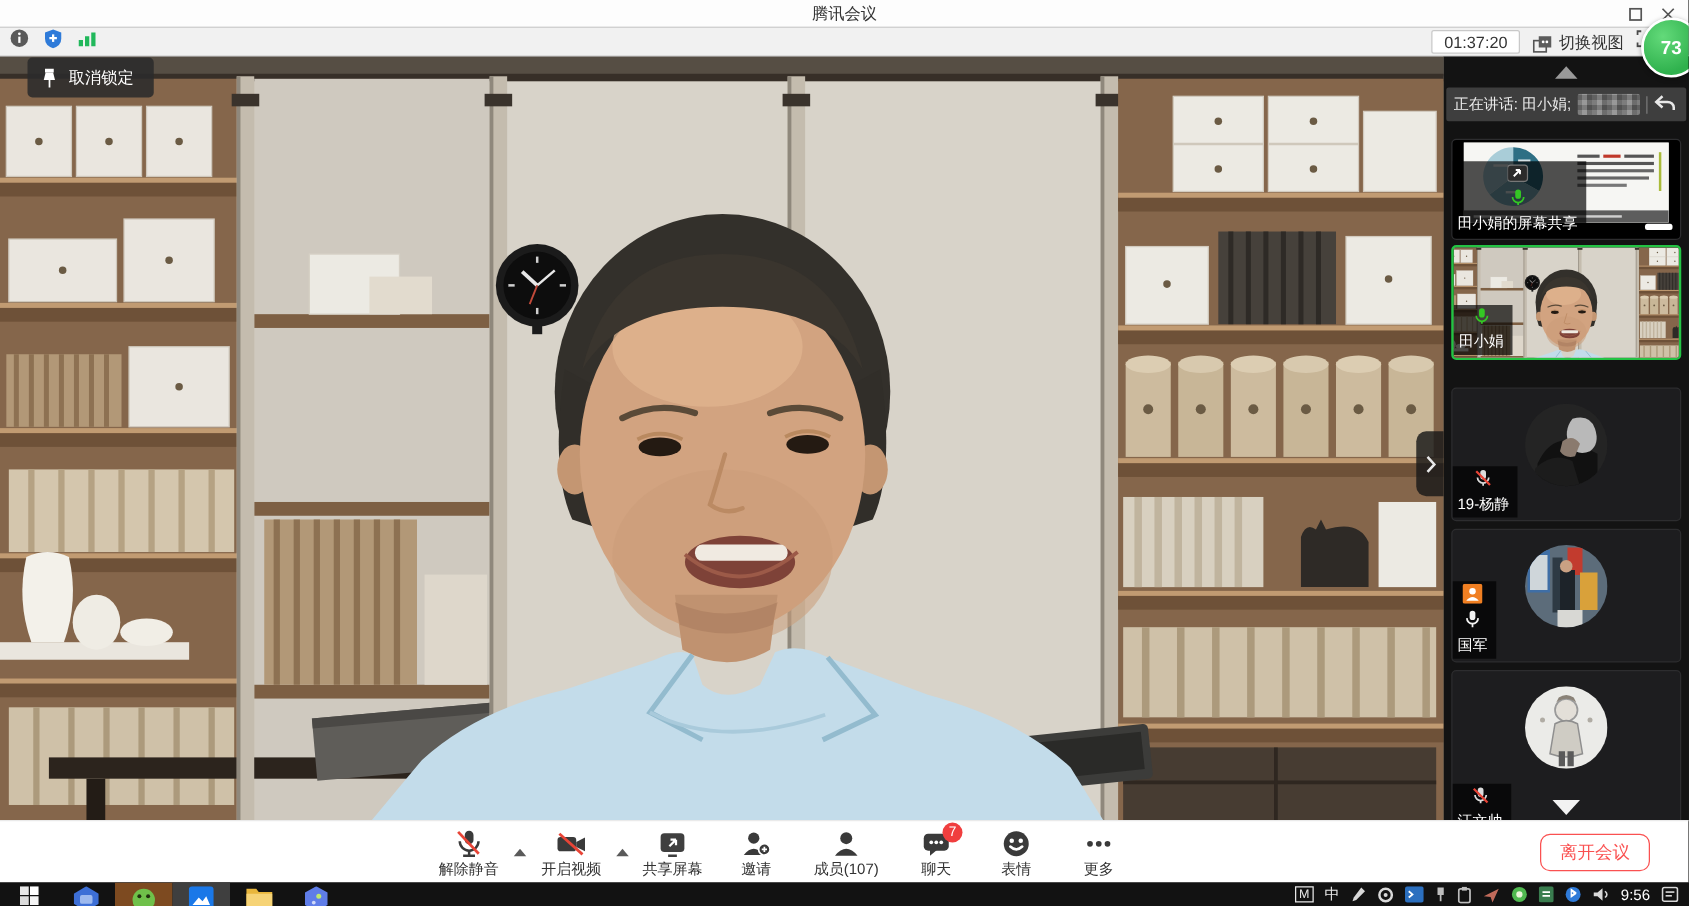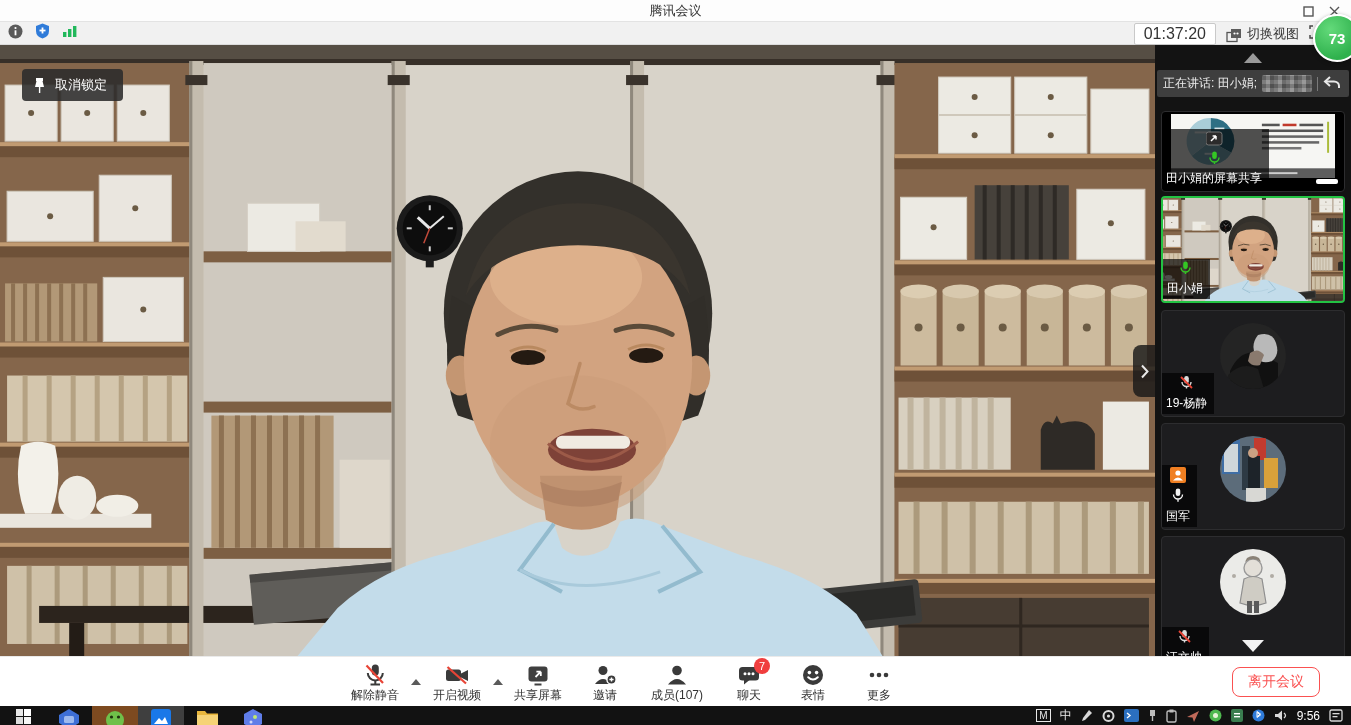--- a/index.html
+++ b/index.html
@@ -10,50 +10,50 @@
   .titlebar { position:absolute; top:0; left:0; width:100%; height:22px; background:#fdfdfd; border-bottom:1px solid #e3e3e3; z-index:30; }
   .titlebar .title { position:absolute; left:0; right:0; top:2px; text-align:center; font-size:13px; color:#333; }
   .win-btn { position:absolute; top:3px; width:22px; height:17px; display:flex; align-items:center; justify-content:center; cursor:pointer; }
   .win-max { right:32px; }
   .win-close { right:6px; }
 
   
   .infobar { position:absolute; top:22px; left:0; width:100%; height:23px; background:#f1f1f1; border-bottom:1px solid #dcdcdc; z-index:30; display:flex; align-items:center; }
   .infobar-left { display:flex; align-items:center; gap:12px; padding-left:8px; }
   .infobar-right { position:absolute; right:28px; top:0; height:23px; display:flex; align-items:center; gap:10px; }
-  .timer-box { background:#fff; border:1px solid #c9c9c9; font-size:16px; color:#333; padding:1px 9px; border-radius:2px; }
+  .timer-box { background:#fff; border:1px solid #c9c9c9; font-size:13px; color:#333; padding:1px 9px; border-radius:2px; }
   .switchview { display:flex; align-items:flex-end; gap:5px; font-size:13px; color:#333; cursor:pointer; }
   .float-badge { position:absolute; top:14px; right:-10px; width:48px; height:48px; border-radius:50%;
     background:radial-gradient(circle at 35% 30%, #63da7a, #2fb14d 70%); border:2px solid #fff;
     color:#fff; font-weight:bold; font-size:15px; display:flex; align-items:center; justify-content:center;
     z-index:60; box-shadow:0 1px 4px rgba(0,0,0,.35); }
 
   
   .main-video { position:absolute; top:45px; left:0; width:1155px; height:611px; overflow:hidden; background:#1c1a17; }
   .main-video svg.scene { position:absolute; inset:0; width:100%; height:100%; }
-  .pin-tip { position:absolute; top:24px; left:22px; background:rgba(43,43,43,.88); color:#fff; font-size:13px;
+  .pin-tip { position:absolute; top:1px; left:22px; background:rgba(43,43,43,.88); color:#fff; font-size:13px;
     border-radius:4px; padding:7px 16px 7px 11px; display:flex; align-items:center; gap:9px; cursor:pointer; z-index:5; }
   .expand-handle { position:absolute; right:0; top:300px; width:22px; height:52px; background:rgba(25,25,25,.82);
     border-radius:8px 0 0 8px; display:flex; align-items:center; justify-content:center; cursor:pointer; z-index:5; }
 
   
   .sidebar { position:absolute; top:45px; left:1155px; width:196px; height:611px; background:#131313; z-index:10; }
   .arrow-up { width:0; height:0; border-left:9px solid transparent; border-right:9px solid transparent;
     border-bottom:10px solid #9a9a9a; margin:8px auto 0 auto; cursor:pointer; }
   .arrow-down { position:absolute; bottom:4px; left:50%; transform:translateX(-50%); width:0; height:0;
     border-left:11px solid transparent; border-right:11px solid transparent; border-top:12px solid #f2f2f2; cursor:pointer; }
   .speak-bar { margin:7px 2px 0 2px; height:27px; background:#3e3e3e; border-radius:2px; display:flex; align-items:center;
     padding:0 6px; gap:5px; color:#ededed; font-size:12px; white-space:nowrap;text-align:center; }
   .mosaic { width:50px; height:17px; border-radius:2px; flex:none;
     background-image:repeating-linear-gradient(0deg, rgba(255,255,255,.10) 0 4px, rgba(0,0,0,.12) 4px 8px),
       repeating-linear-gradient(90deg,#6e6e6e 0 4px,#8d8d8d 4px 8px,#5c5c5c 8px 12px); }
   .speak-div { width:1px; height:14px; background:#7a7a7a; flex:none; }
   .tile { position:absolute; left:6px; width:184px; background:#1d1d1f; border:1px solid #2d2d2f; border-radius:4px; overflow:hidden; cursor:pointer; }
   .tile-share  { top:66px;  height:81px; background:#000; }
-  .tile-video  { top:151px; height:107px; border:2px solid #23c343; background:#000; }
+  .tile-video  { top:151px; height:92px; border:2px solid #23c343; background:#000; }
   .tile-av1 { top:265px; height:107px; }
   .tile-av2 { top:378px; height:107px; }
   .tile-av3 { top:491px; height:135px; }
   .name-tag { position:absolute; left:0; bottom:2px; background:rgba(0,0,0,.68); color:#fff; font-size:12px;
     padding:2px 7px 2px 4px; display:flex; align-items:center; gap:5px; max-width:95%; white-space:nowrap;flex-direction:column; }
   .avatar-wrap { position:absolute; top:12px; left:0; right:0; display:flex; justify-content:center; }
   .slide { position:absolute; top:2px; left:9px; right:9px; bottom:13px; background:#f5f5f2; }
   .share-pill { position:absolute; right:6px; bottom:7px; width:22px; height:5px; background:#fff; border-radius:2px; }
 
   

